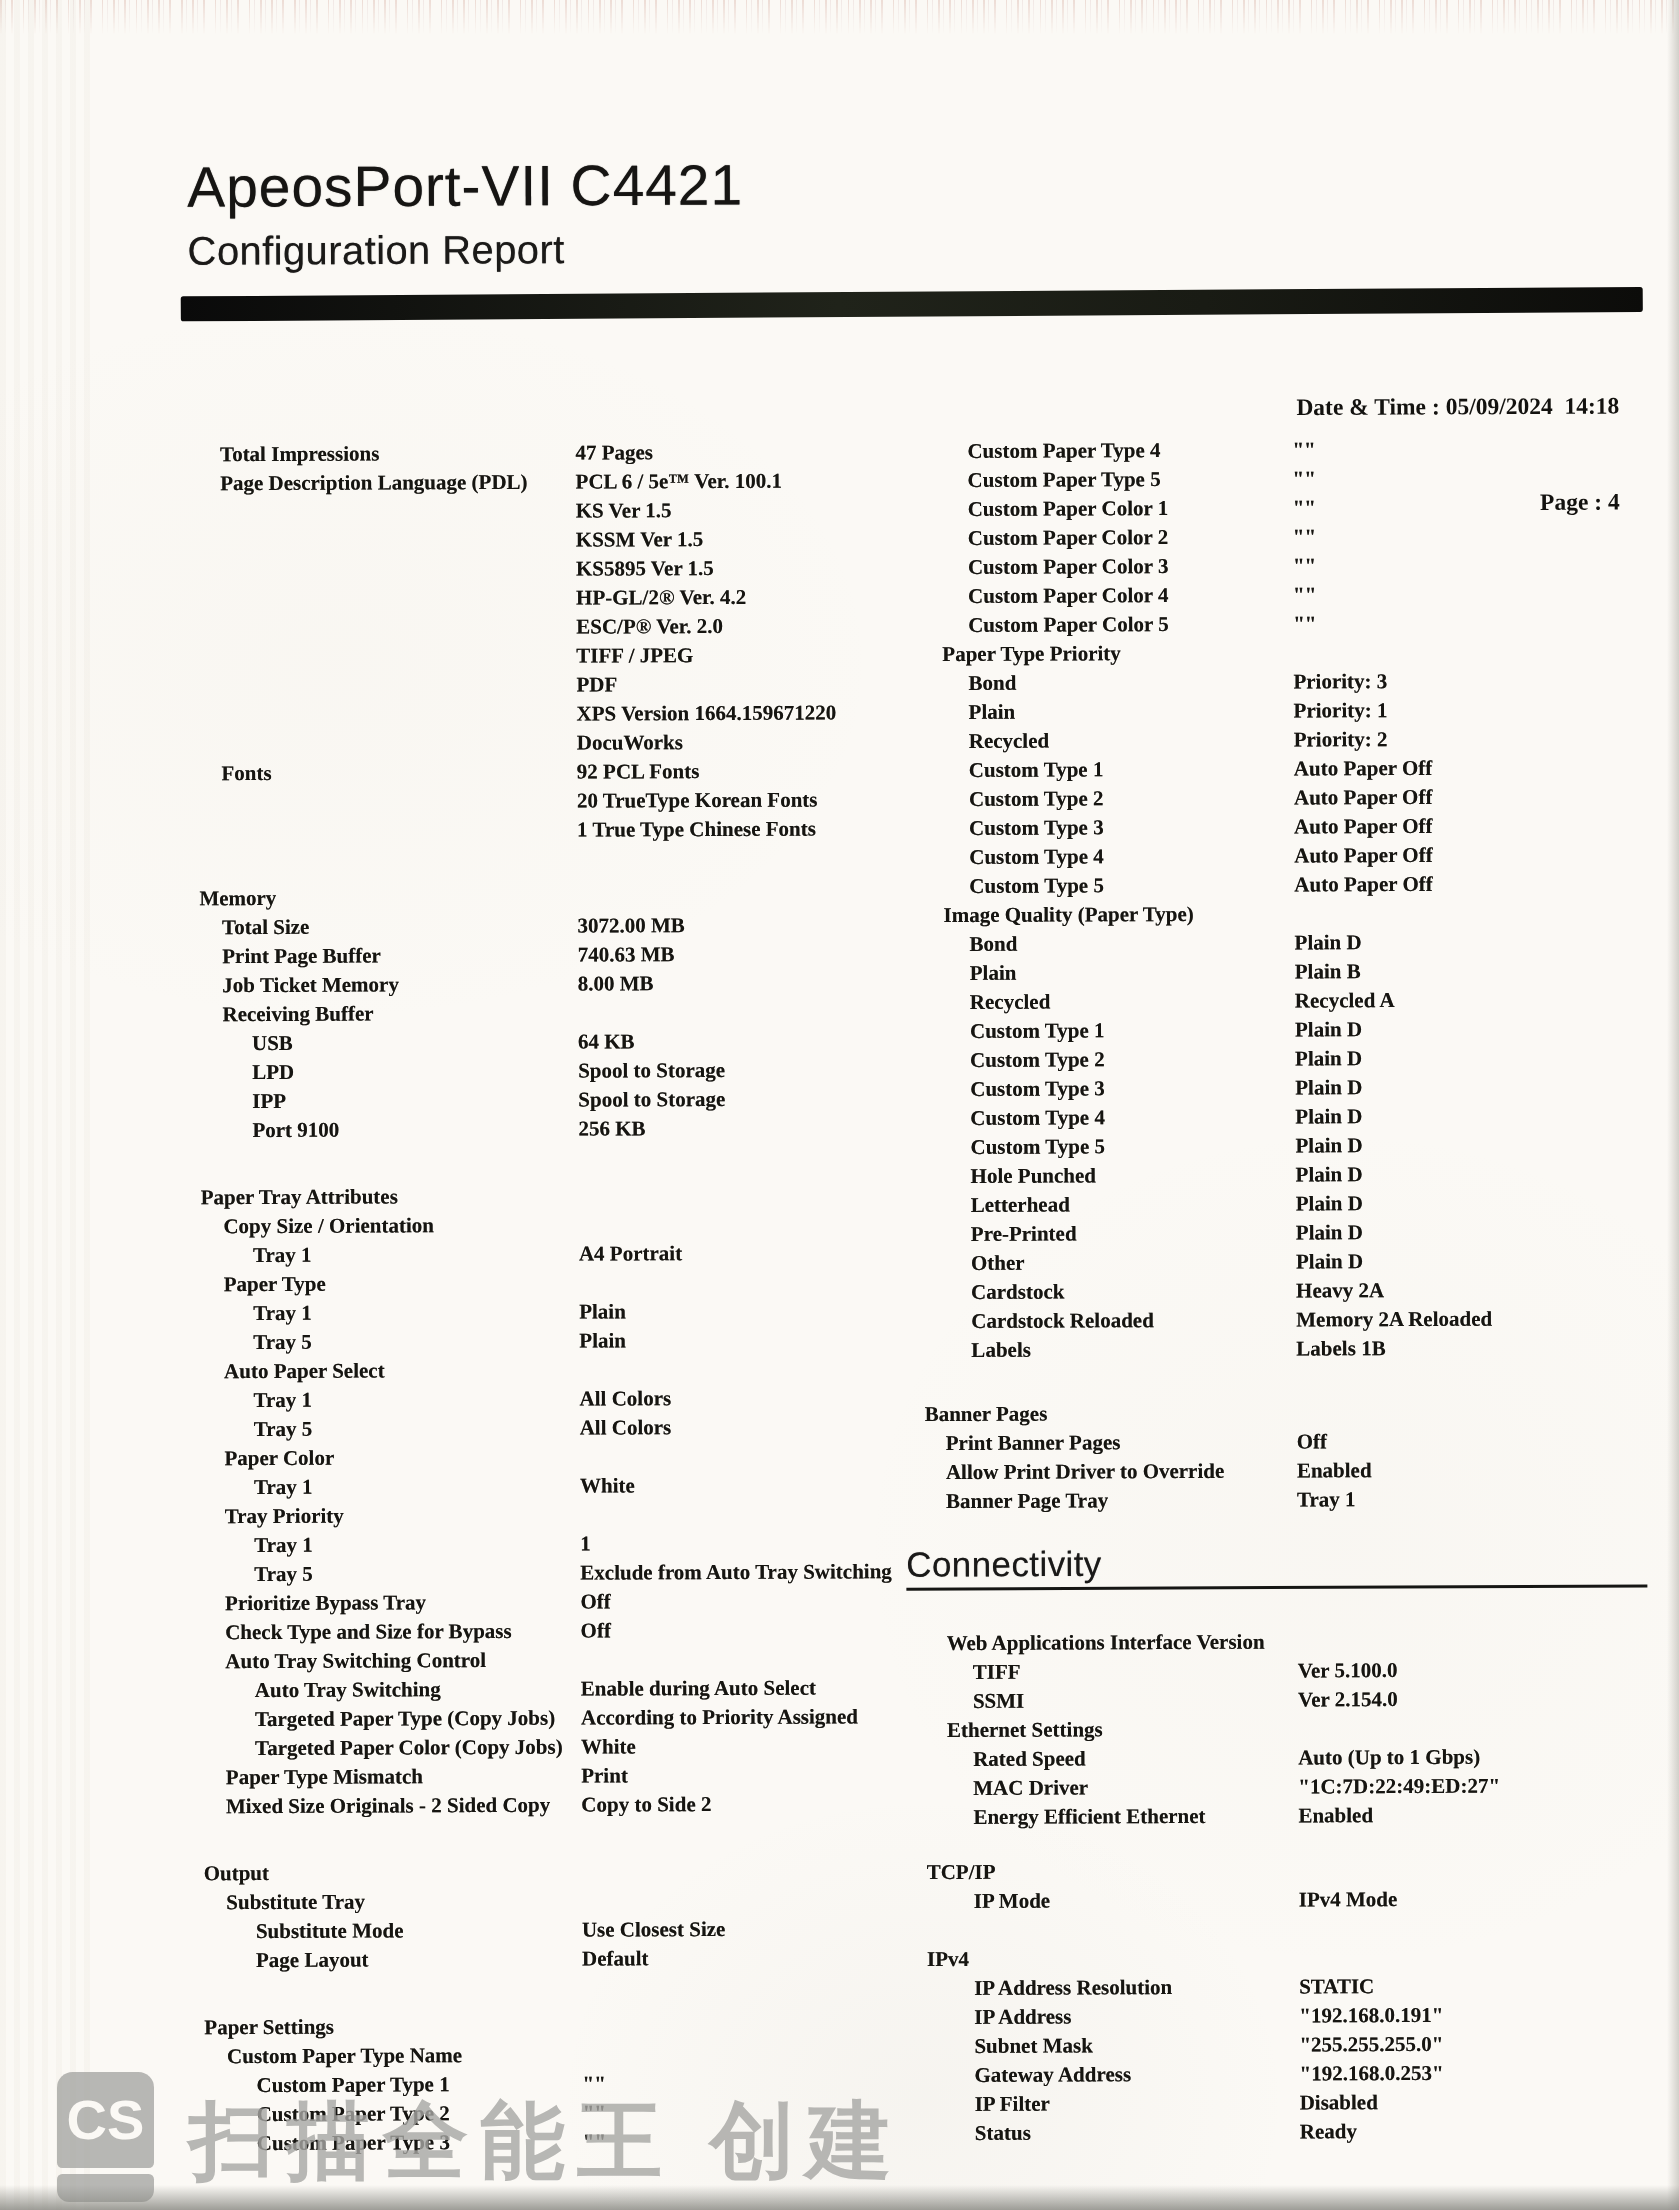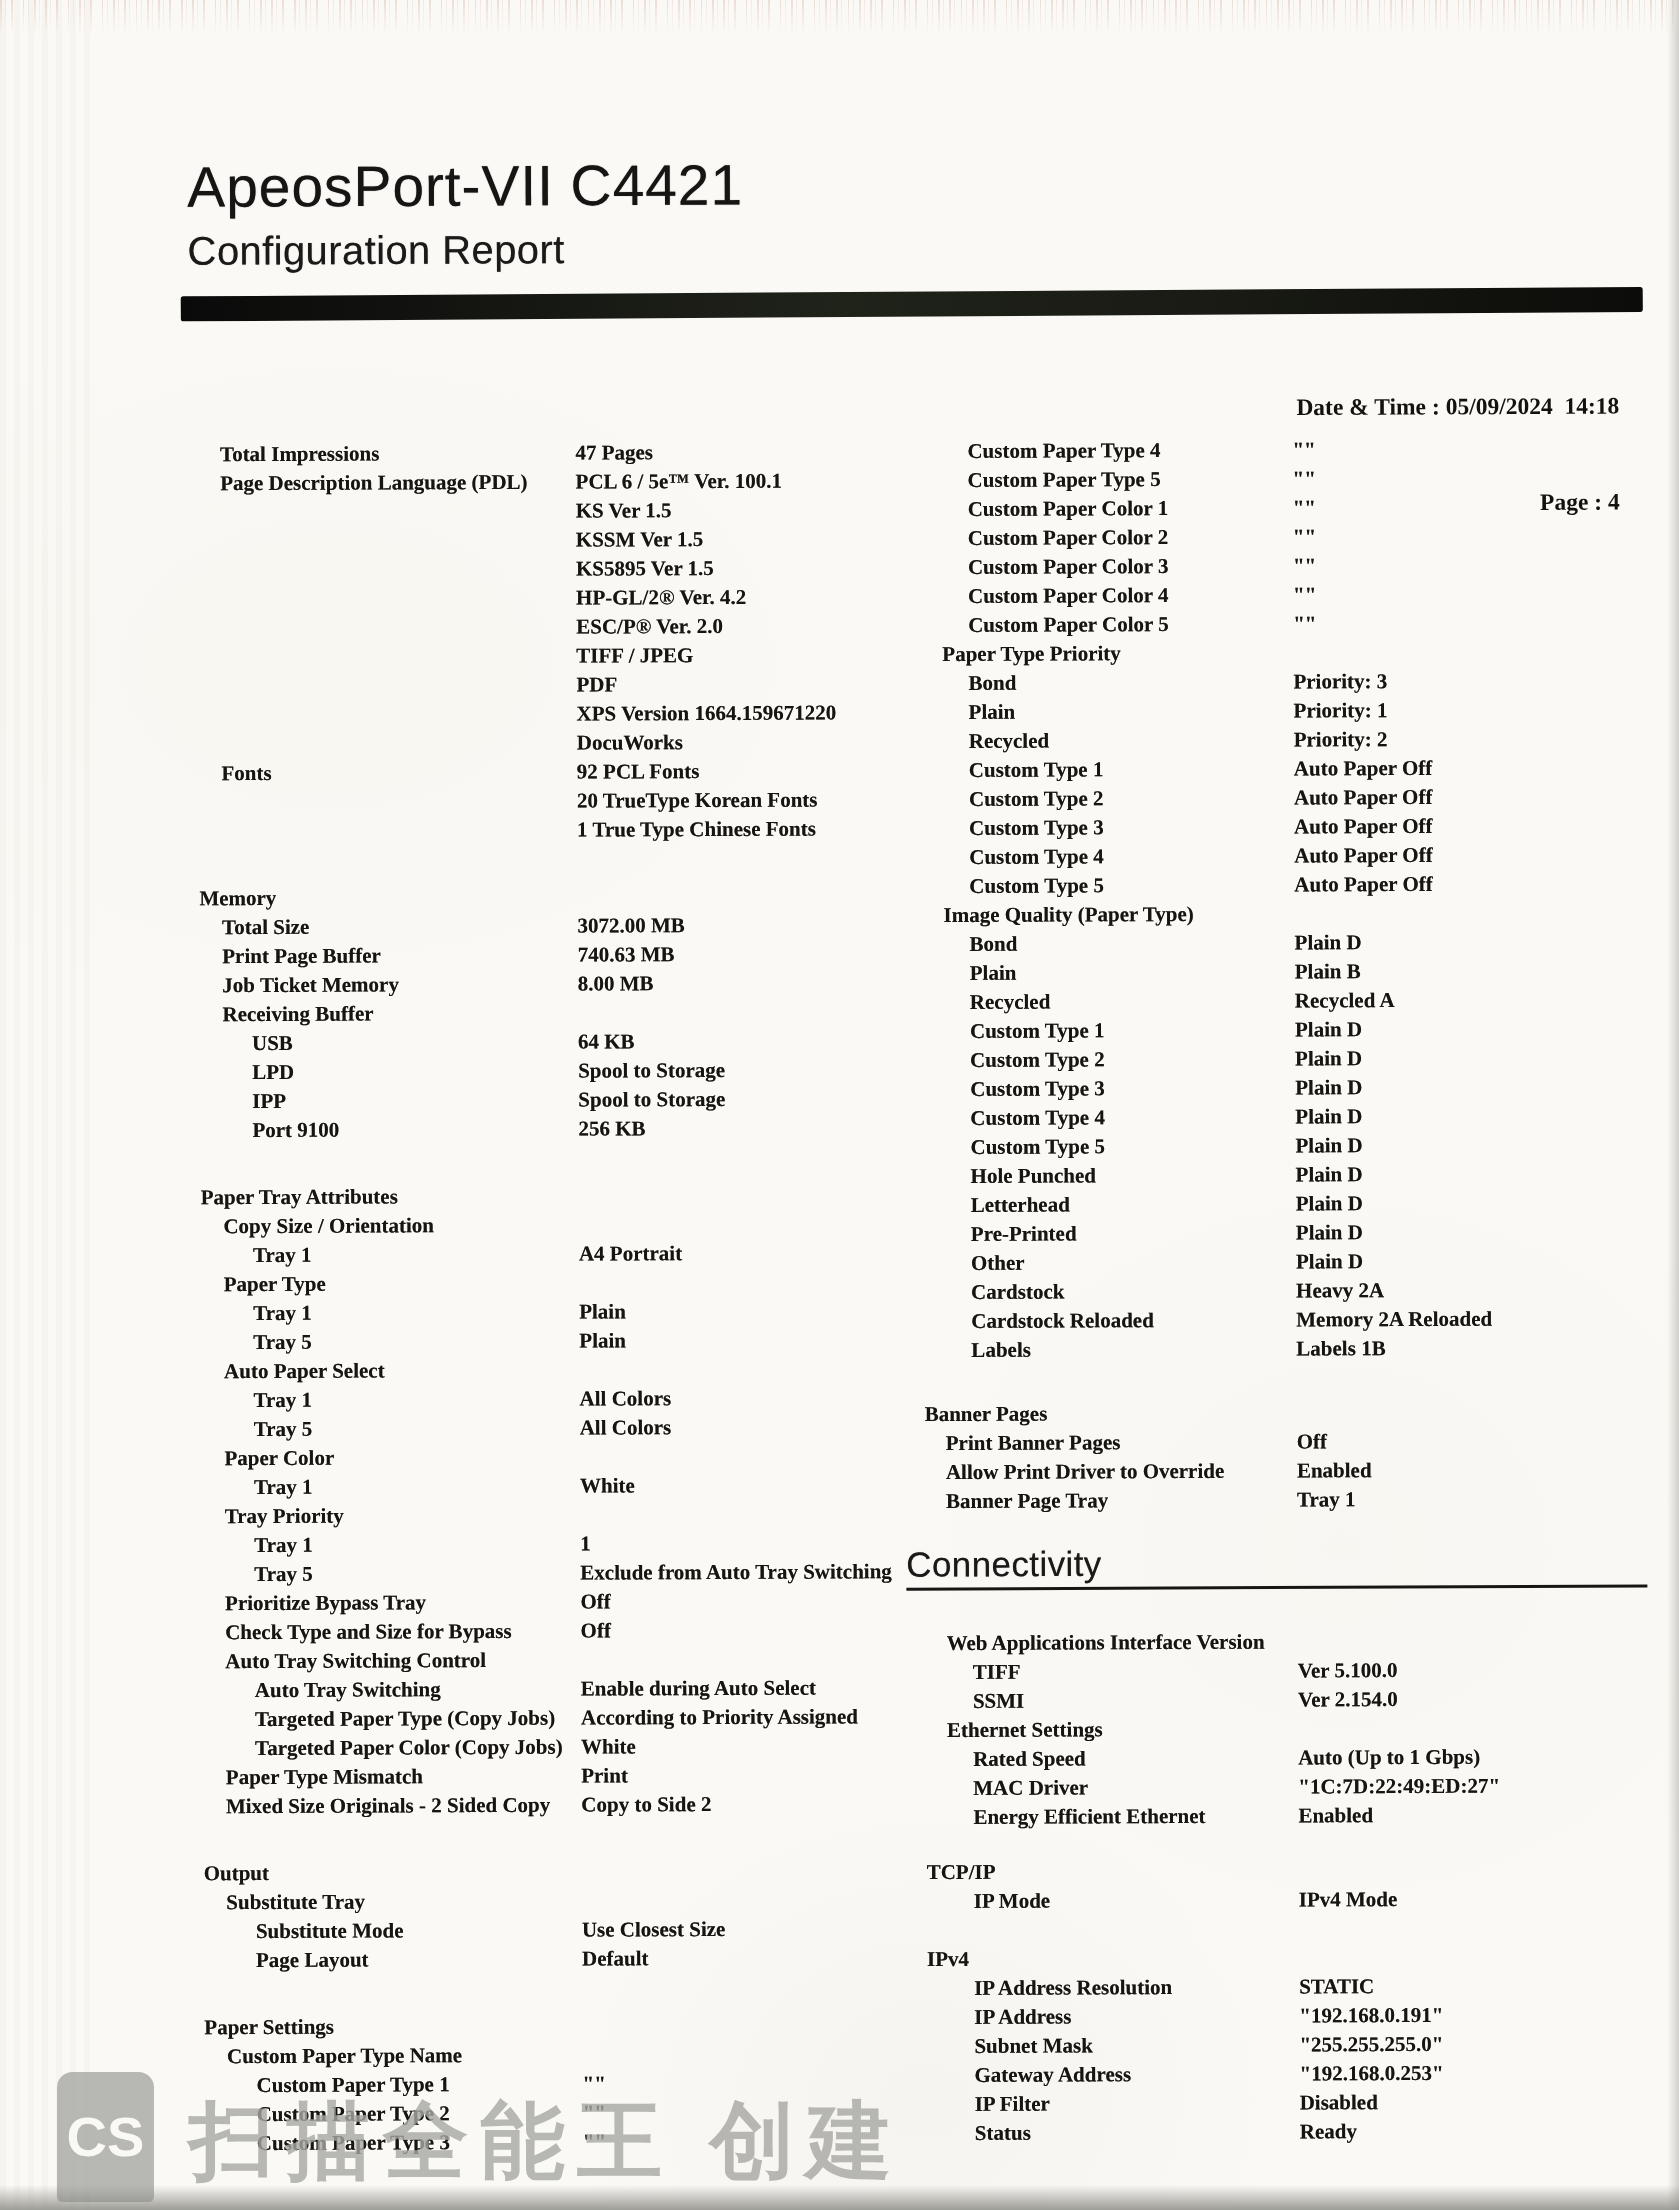--- a/index.html
+++ b/index.html
@@ -85,21 +85,21 @@
     font-family:"Liberation Sans", sans-serif;font-size:35px;font-weight:400;
     color:#1a1918;line-height:40px;letter-spacing:0.4px;
     text-shadow:0 0 0.7px rgba(20,20,20,.6);
   }
   
   .watermark{
     position:absolute;left:57px;top:2067px;height:139px;
     display:flex;align-items:center;gap:35px;
     opacity:.8;pointer-events:none;
   }
-  .wm-logo{width:97px;height:130px;display:flex;flex-direction:row;}
+  .wm-logo{width:97px;height:130px;display:flex;flex-direction:column;}
   .wm-logo-top{
     flex:1;background:#a7a7a4;border-radius:15.6px 15.6px 5.2px 5.2px;
     display:flex;align-items:center;justify-content:center;
     font-family:"Liberation Sans", sans-serif;font-weight:700;font-size:56px;color:#fbf9f5;
   }
   .wm-logo-bottom{height:28px;margin-top:6px;background:#a7a7a4;border-radius:5.2px 5.2px 12px 12px;}
   .wm-text{
     font-family:"Liberation Sans", sans-serif;font-size:85px;font-weight:700;
     color:#a7a7a4;letter-spacing:12px;white-space:pre;line-height:1;margin-top:8px;
   }

